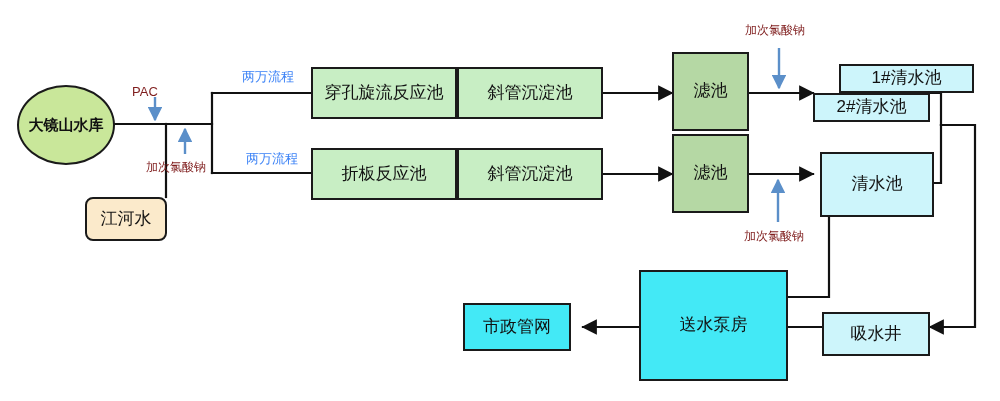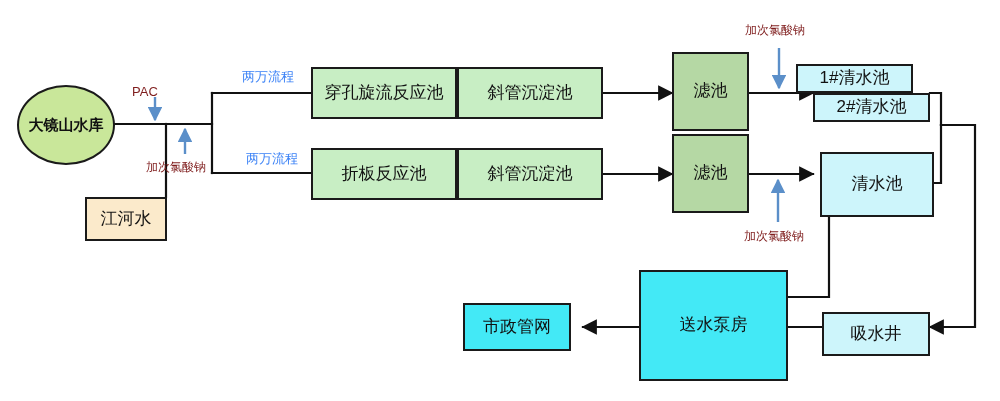--- a/index.html
+++ b/index.html
@@ -136,21 +136,21 @@
       <path d="M 779 48 L 779 88" marker-end="url(#arrow-blue)"></path>
 
       <path d="M 778 222 L 778 180" marker-end="url(#arrow-blue)"></path>
     </g>
   </svg>
 
   <div class="node node-reservoir" style="left:17px; top:85px; width:98px; height:80px;">
     <span>大镜山水库</span>
   </div>
 
-  <div class="node node-river" style="left:85px; top:197px; width:82px; height:44px;">
+  <div class="node node-river" style="left:85px; top:197px; width:82px; height:44px;border-radius:8px;">
     <span>江河水</span>
   </div>
 
   <div class="dose-label" style="left:132px; top:84px; font-size:13px;">PAC</div>
   <div class="dose-label" style="left:146px; top:159px;">加次氯酸钠</div>
   <div class="dose-label" style="left:745px; top:22px;">加次氯酸钠</div>
   <div class="dose-label" style="left:744px; top:228px;">加次氯酸钠</div>
 
   <div class="edge-label edge-label-lg" style="left:242px; top:68px;">两万流程</div>
   <div class="edge-label edge-label-lg" style="left:246px; top:150px;">两万流程</div>
@@ -169,21 +169,21 @@
     <span>斜管沉淀池</span>
   </div>
 
   <div class="node node-filter" style="left:672px; top:52px; width:77px; height:79px;">
     <span>滤池</span>
   </div>
   <div class="node node-filter" style="left:672px; top:134px; width:77px; height:79px;">
     <span>滤池</span>
   </div>
 
-  <div class="node node-tank" style="left:796px; top:64px; width:117px; height:29px;">
+  <div class="node node-tank" style="left:839px; top:64px; width:135px; height:29px;">
     <span>1#清水池</span>
   </div>
   <div class="node node-tank" style="left:813px; top:93px; width:117px; height:29px;">
     <span>2#清水池</span>
   </div>
 
   <div class="node node-tank" style="left:820px; top:152px; width:114px; height:65px;">
     <span>清水池</span>
   </div>
 

